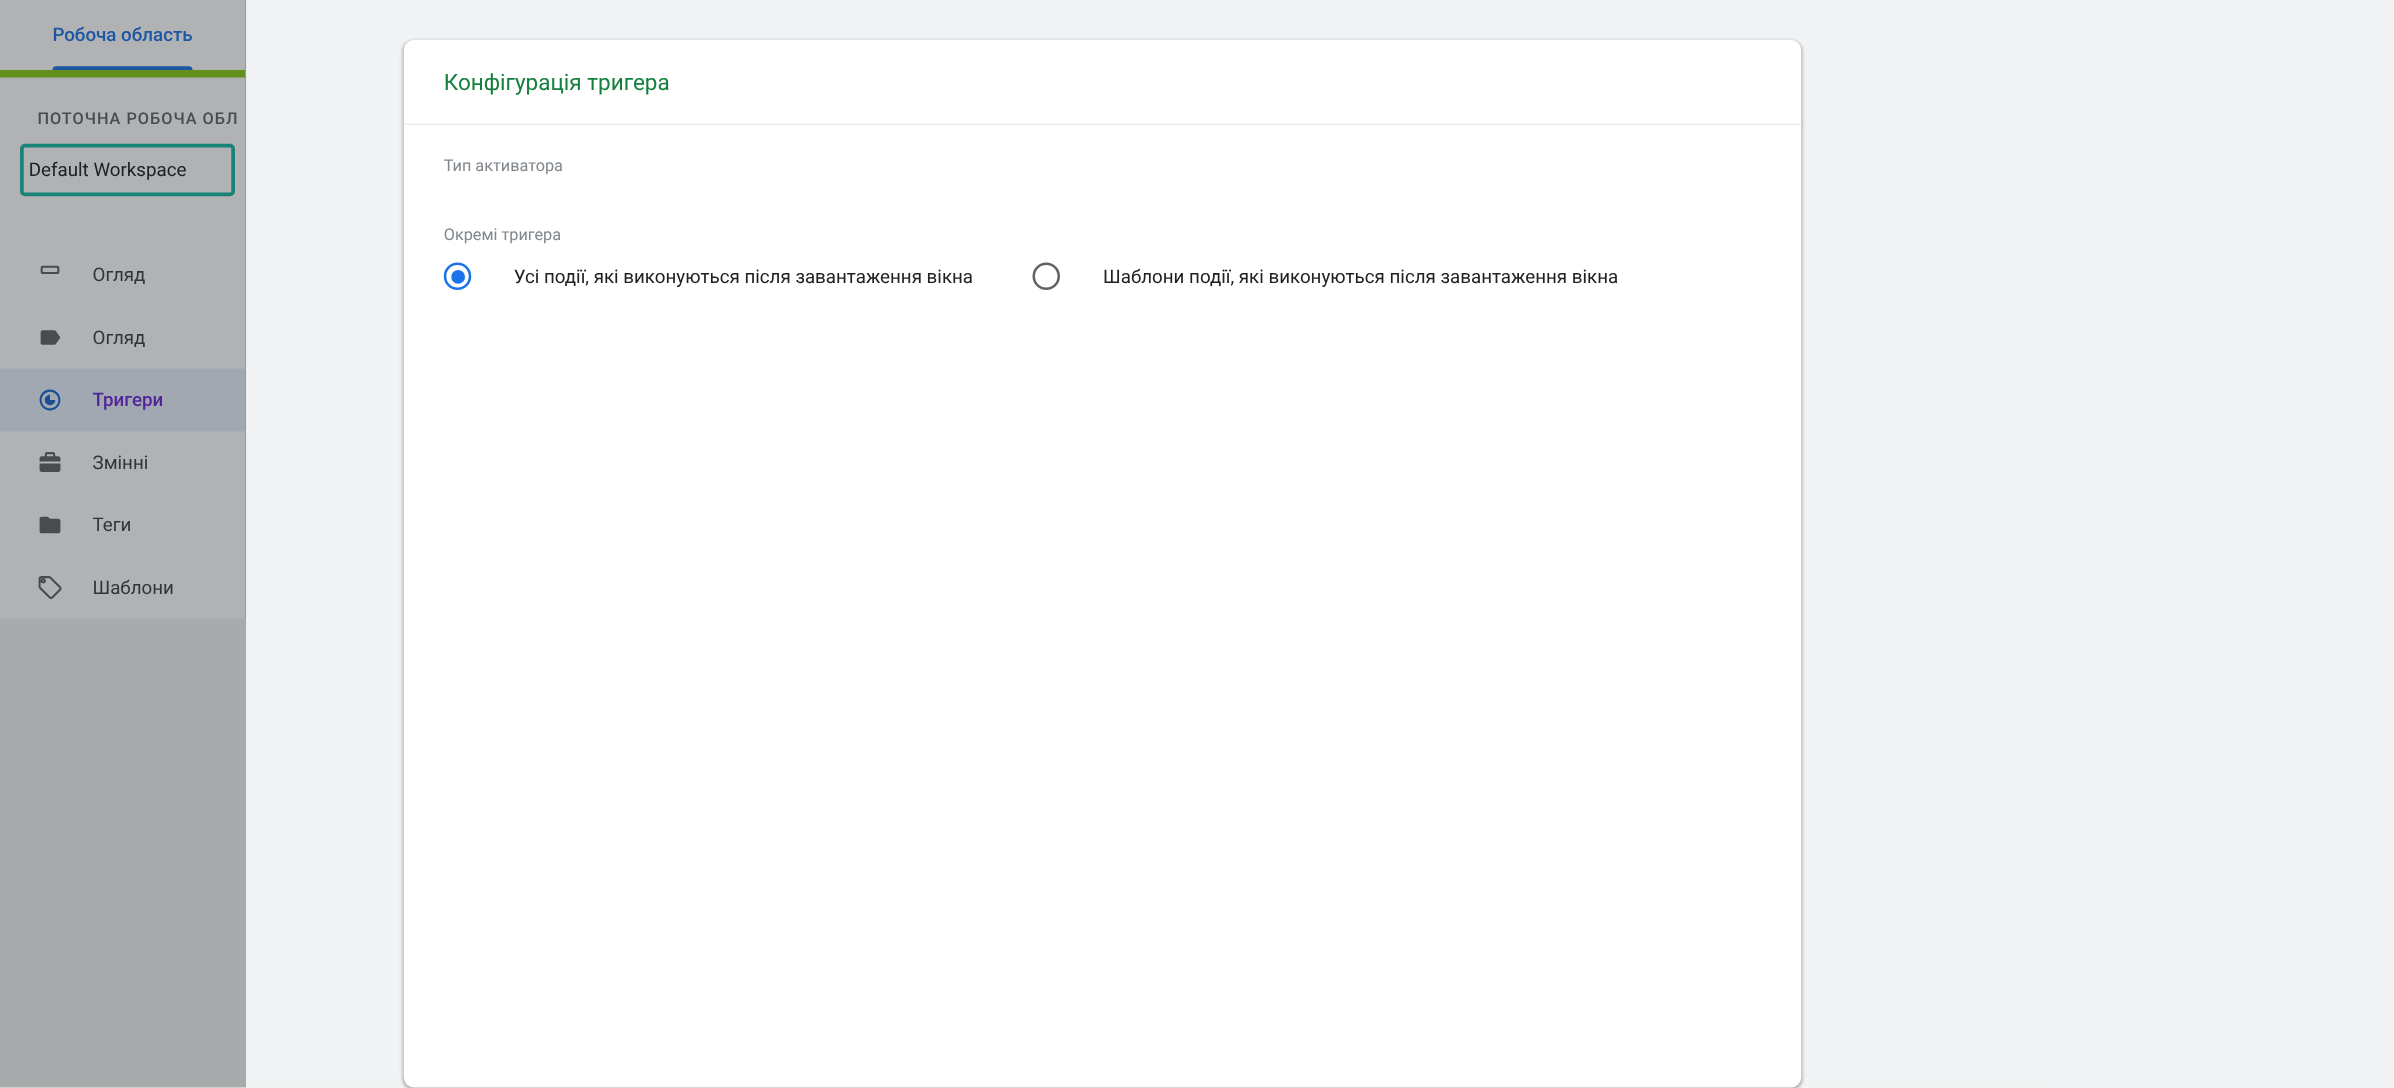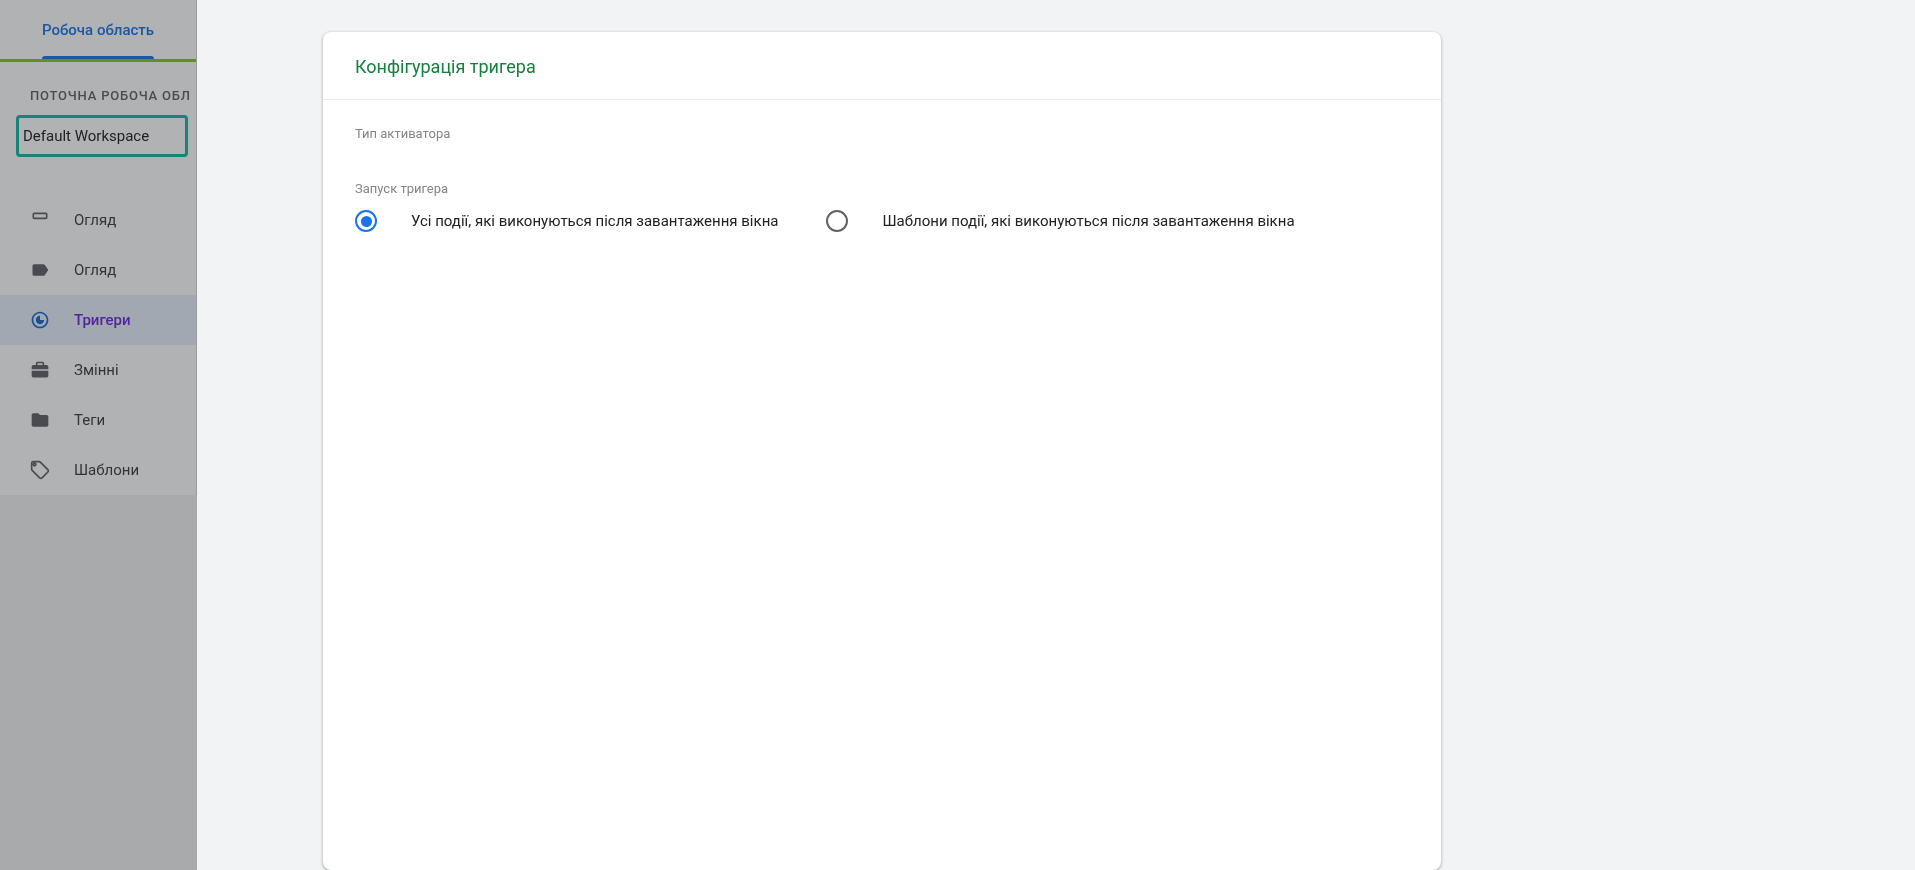--- a/index.html
+++ b/index.html
@@ -22,21 +22,21 @@
   .sidebar {
     width: 197px;
     flex-shrink: 0;
     background: #fff;
     border-right: 1px solid #dadce0;
     display: flex;
     flex-direction: column;
   }
   .sidebar-tabs {
     height: 62px;
-    border-bottom: 3px solid #84cc16;
+    border-bottom: 6px solid #84cc16;
     display: flex;
     align-items: stretch;
   }
   .sidebar-tab {
     flex: 1;
     display: flex;
     align-items: center;
     justify-content: center;
     padding: 0 12px;
     font-size: 15px;
@@ -294,21 +294,21 @@
     <div class="card">
       <div class="card-header">
         <h2 class="card-title">Конфігурація тригера</h2>
       </div>
 
       <div class="card-section">
         <div class="section-label">Тип активатора</div>
       </div>
 
       <div class="card-section">
-        <div class="section-label">Запуск тригера</div>
+        <div class="section-label">Окремі тригера</div>
         <div class="radio-row">
           <label class="radio-option selected">
             <span class="radio-circle"></span>
             <span class="radio-label">Усі події, які виконуються після завантаження вікна</span>
           </label>
           <label class="radio-option">
             <span class="radio-circle"></span>
             <span class="radio-label">Шаблони події, які виконуються після завантаження вікна</span>
           </label>
         </div>

